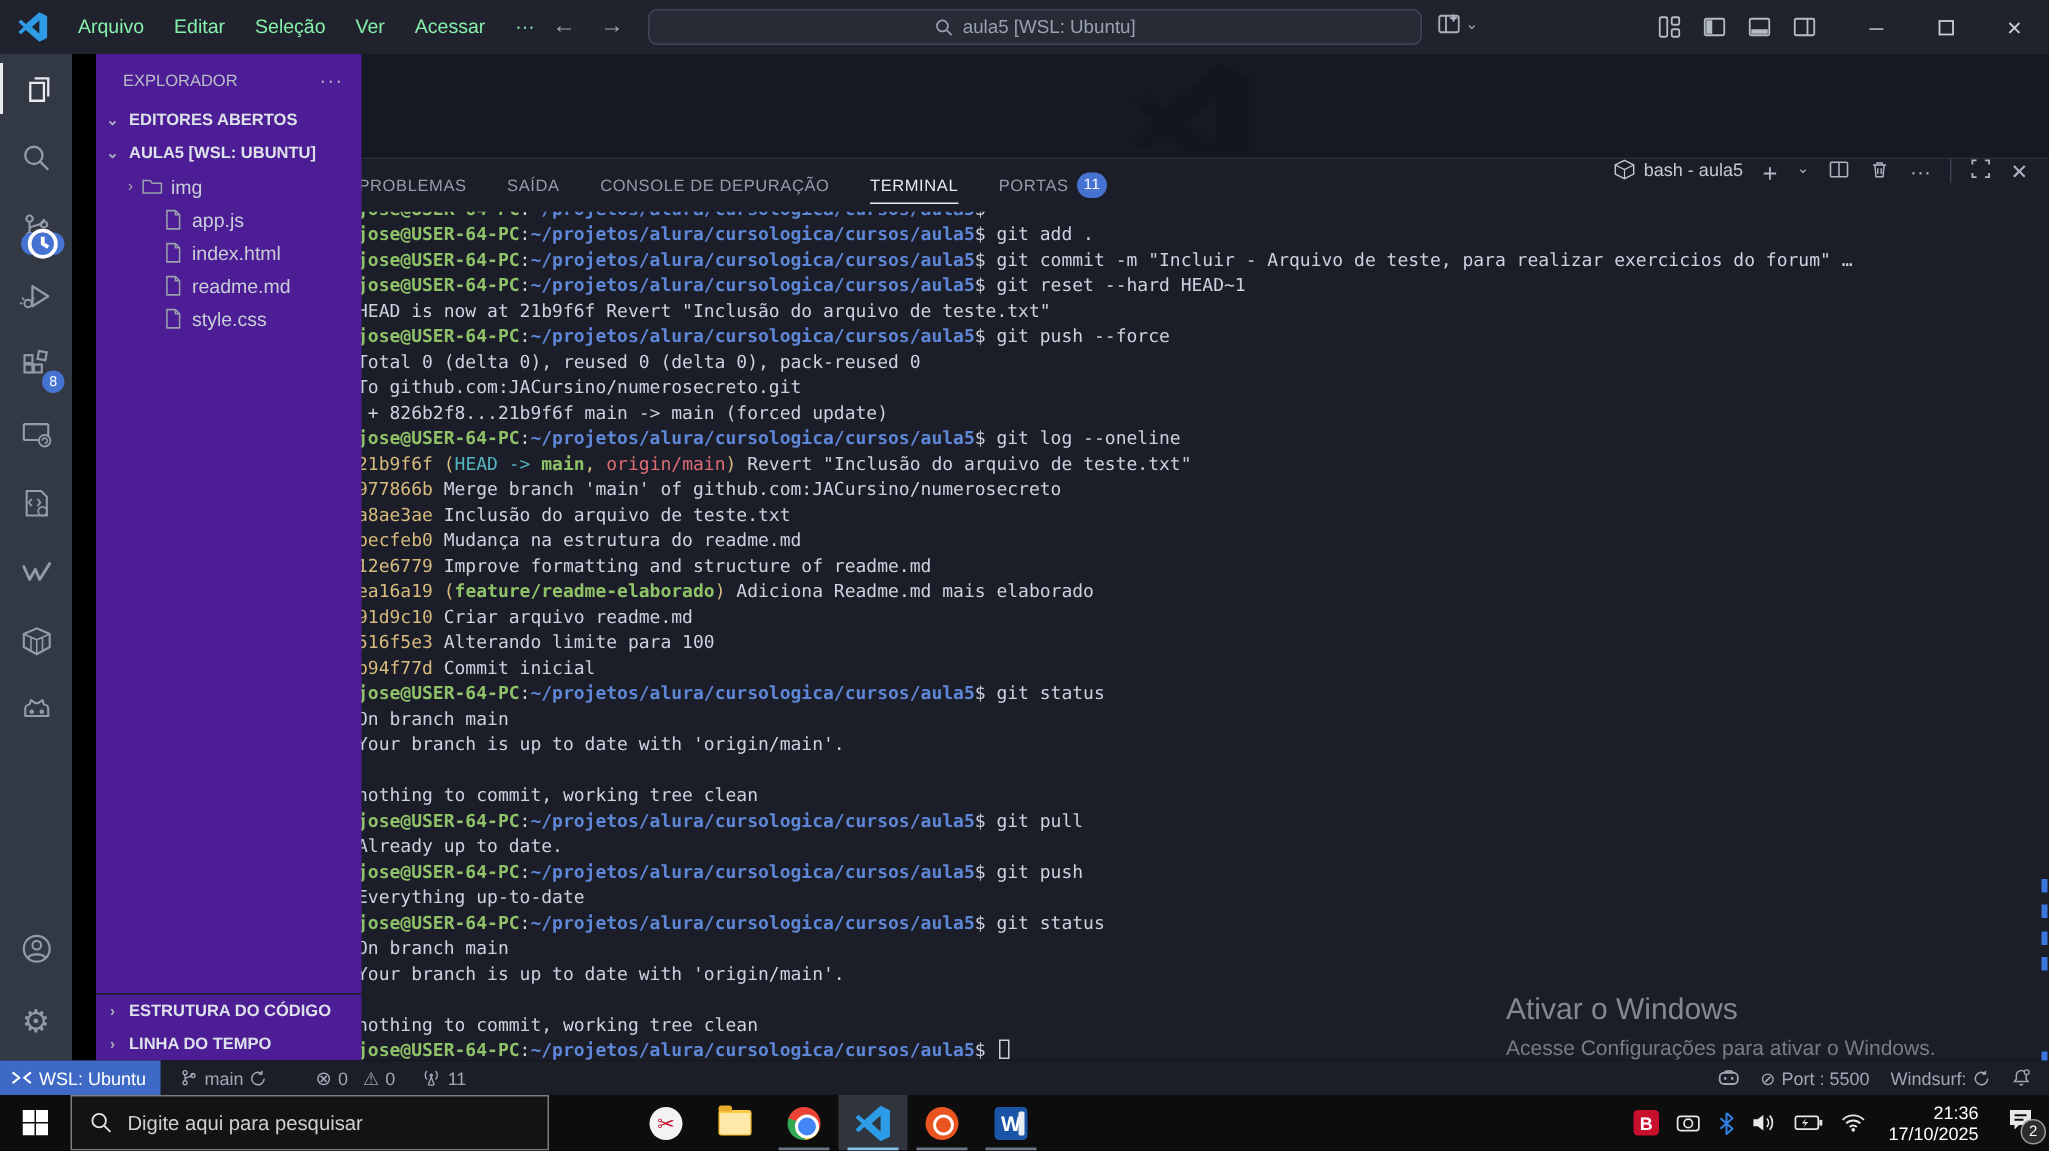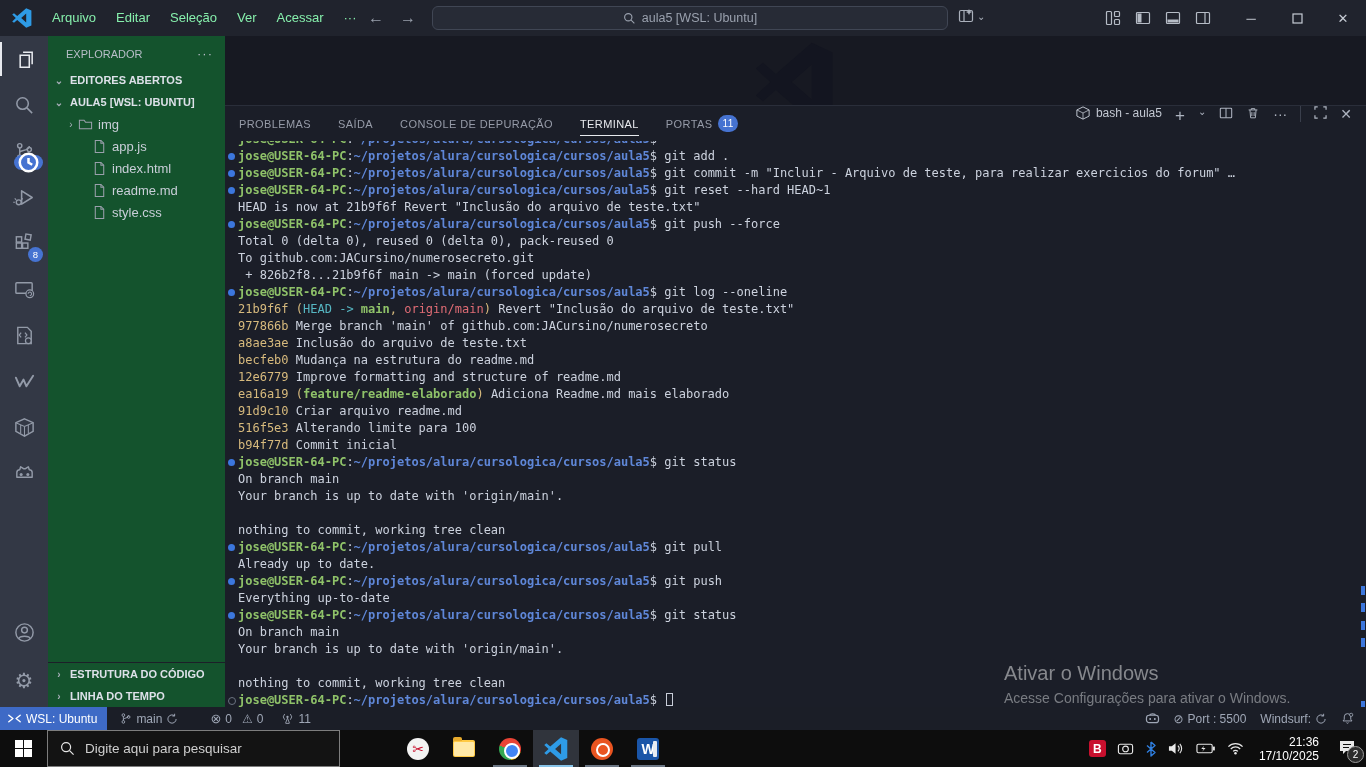--- a/index.html
+++ b/index.html
@@ -23,21 +23,21 @@
   .activitybar { position:absolute; left:0; top:36px; width:48px; height:671px; background:#333845; display:flex; flex-direction:column; align-items:center; z-index:20; }
   .ab-item { position:relative; width:48px; height:46px; display:flex; align-items:center; justify-content:center; color:#939aa8; }
   .ab-item.active { color:#e8eaef; }
   .ab-item.active::before { content:''; position:absolute; left:0; top:6px; bottom:6px; width:2px; background:#e8eaef; }
   .ab-item svg { width:23px; height:23px; }
   .ab-badge { position:absolute; right:5px; bottom:4px; min-width:15px; height:15px; border-radius:8px; background:#4673d1; color:#fff; font-size:9.5px; display:flex; align-items:center; justify-content:center; padding:0 3px; }
   .ab-spacer { flex:1; }
   .ab-gear { font-size:21px; color:#939aa8; }
 
   
-  .sidebar { position:absolute; left:48px; top:36px; width:177px; height:671px; background:#14532d; color:#c7ccd6; z-index:10; }
+  .sidebar { position:absolute; left:64px; top:36px; width:177px; height:671px; background:#4c1d95; color:#c7ccd6; z-index:10; }
   .sb-header { display:flex; align-items:center; justify-content:space-between; padding:10px 12px 8px 18px; font-size:11px; color:#b9bec9; }
   .sb-header .more { color:#b9bec9; letter-spacing:1px; font-size:13px; }
   .sb-section { display:flex; align-items:center; gap:4px; font-size:11px; font-weight:bold; color:#dde1e9; padding:4px 4px 4px 4px; height:22px; }
   .sb-section .chev { font-size:10px; color:#aab0bb; width:14px; text-align:center; }
   .files {}
   .file-row { display:flex; align-items:center; height:22px; font-size:13px; color:#c9ced8; }
   .file-row .chev { width:14px; text-align:center; font-size:10px; color:#aab0bb; margin-left:16px; }
   .file-row .no-chev { width:14px; margin-left:30px; }
   .file-row svg { width:15px; height:15px; margin:0 5px 0 0; color:#9aa0ac; flex:0 0 auto; }
   .sb-bottom { position:absolute; left:0; bottom:0; width:177px; border-top:1px solid #1c1f28; }
@@ -84,21 +84,21 @@
   
   .statusbar { position:absolute; left:0; top:707px; width:1366px; height:23px; background:#1b1e27; display:flex; align-items:center; font-size:12px; color:#9fa7b6; z-index:30; }
   .sb-remote { height:23px; background:#3e6ac6; color:#fff; display:flex; align-items:center; gap:5px; padding:0 10px 0 8px; font-size:12px; }
   .sb-item { display:flex; align-items:center; gap:4px; padding:0 7px; height:23px; }
   .sb-right { margin-left:auto; display:flex; align-items:center; }
   .statusbar svg { display:block; }
 
   
   .taskbar { position:absolute; left:0; top:730px; width:1366px; height:37px; background:#0d0d0d; display:flex; align-items:center; z-index:40; }
   .tk-start { width:47px; height:37px; display:flex; align-items:center; justify-content:center; }
-  .tk-search { width:293px; height:37px; background:#131313; border:1px solid #7d7d7d; display:flex; align-items:center; gap:10px; padding:0 12px; color:#cfcfcf; font-size:13.5px; }
+  .tk-search { width:319px; height:37px; background:#131313; border:1px solid #7d7d7d; display:flex; align-items:center; gap:10px; padding:0 12px; color:#cfcfcf; font-size:13.5px; }
   .tk-apps { display:flex; margin-left:55px; }
   .tk-app { position:relative; width:46px; height:37px; display:flex; align-items:center; justify-content:center; }
   .tk-app.focused { background:#30343c; }
   .tk-app.running::after { content:''; position:absolute; left:6px; right:6px; bottom:0; height:2px; background:#6b7684; }
   .tk-app.focused::after { background:#87c3e8; }
   .tray { margin-left:auto; display:flex; align-items:center; gap:11px; padding-right:10px; color:#e8e8e8; }
   .tray-clock { text-align:right; font-size:12px; line-height:14px; color:#fff; margin-left:4px; }
   .tk-b { width:17px; height:17px; background:#c8102e; border-radius:3px; color:#fff; font-weight:bold; font-size:12px; display:flex; align-items:center; justify-content:center; }
   .notif { position:relative; margin-left:8px; }
   .notif-badge { position:absolute; right:-8px; bottom:-4px; width:17px; height:17px; border-radius:50%; background:#2d2d2d; border:1px solid #9b9b9b; color:#fff; font-size:10px; display:flex; align-items:center; justify-content:center; }

